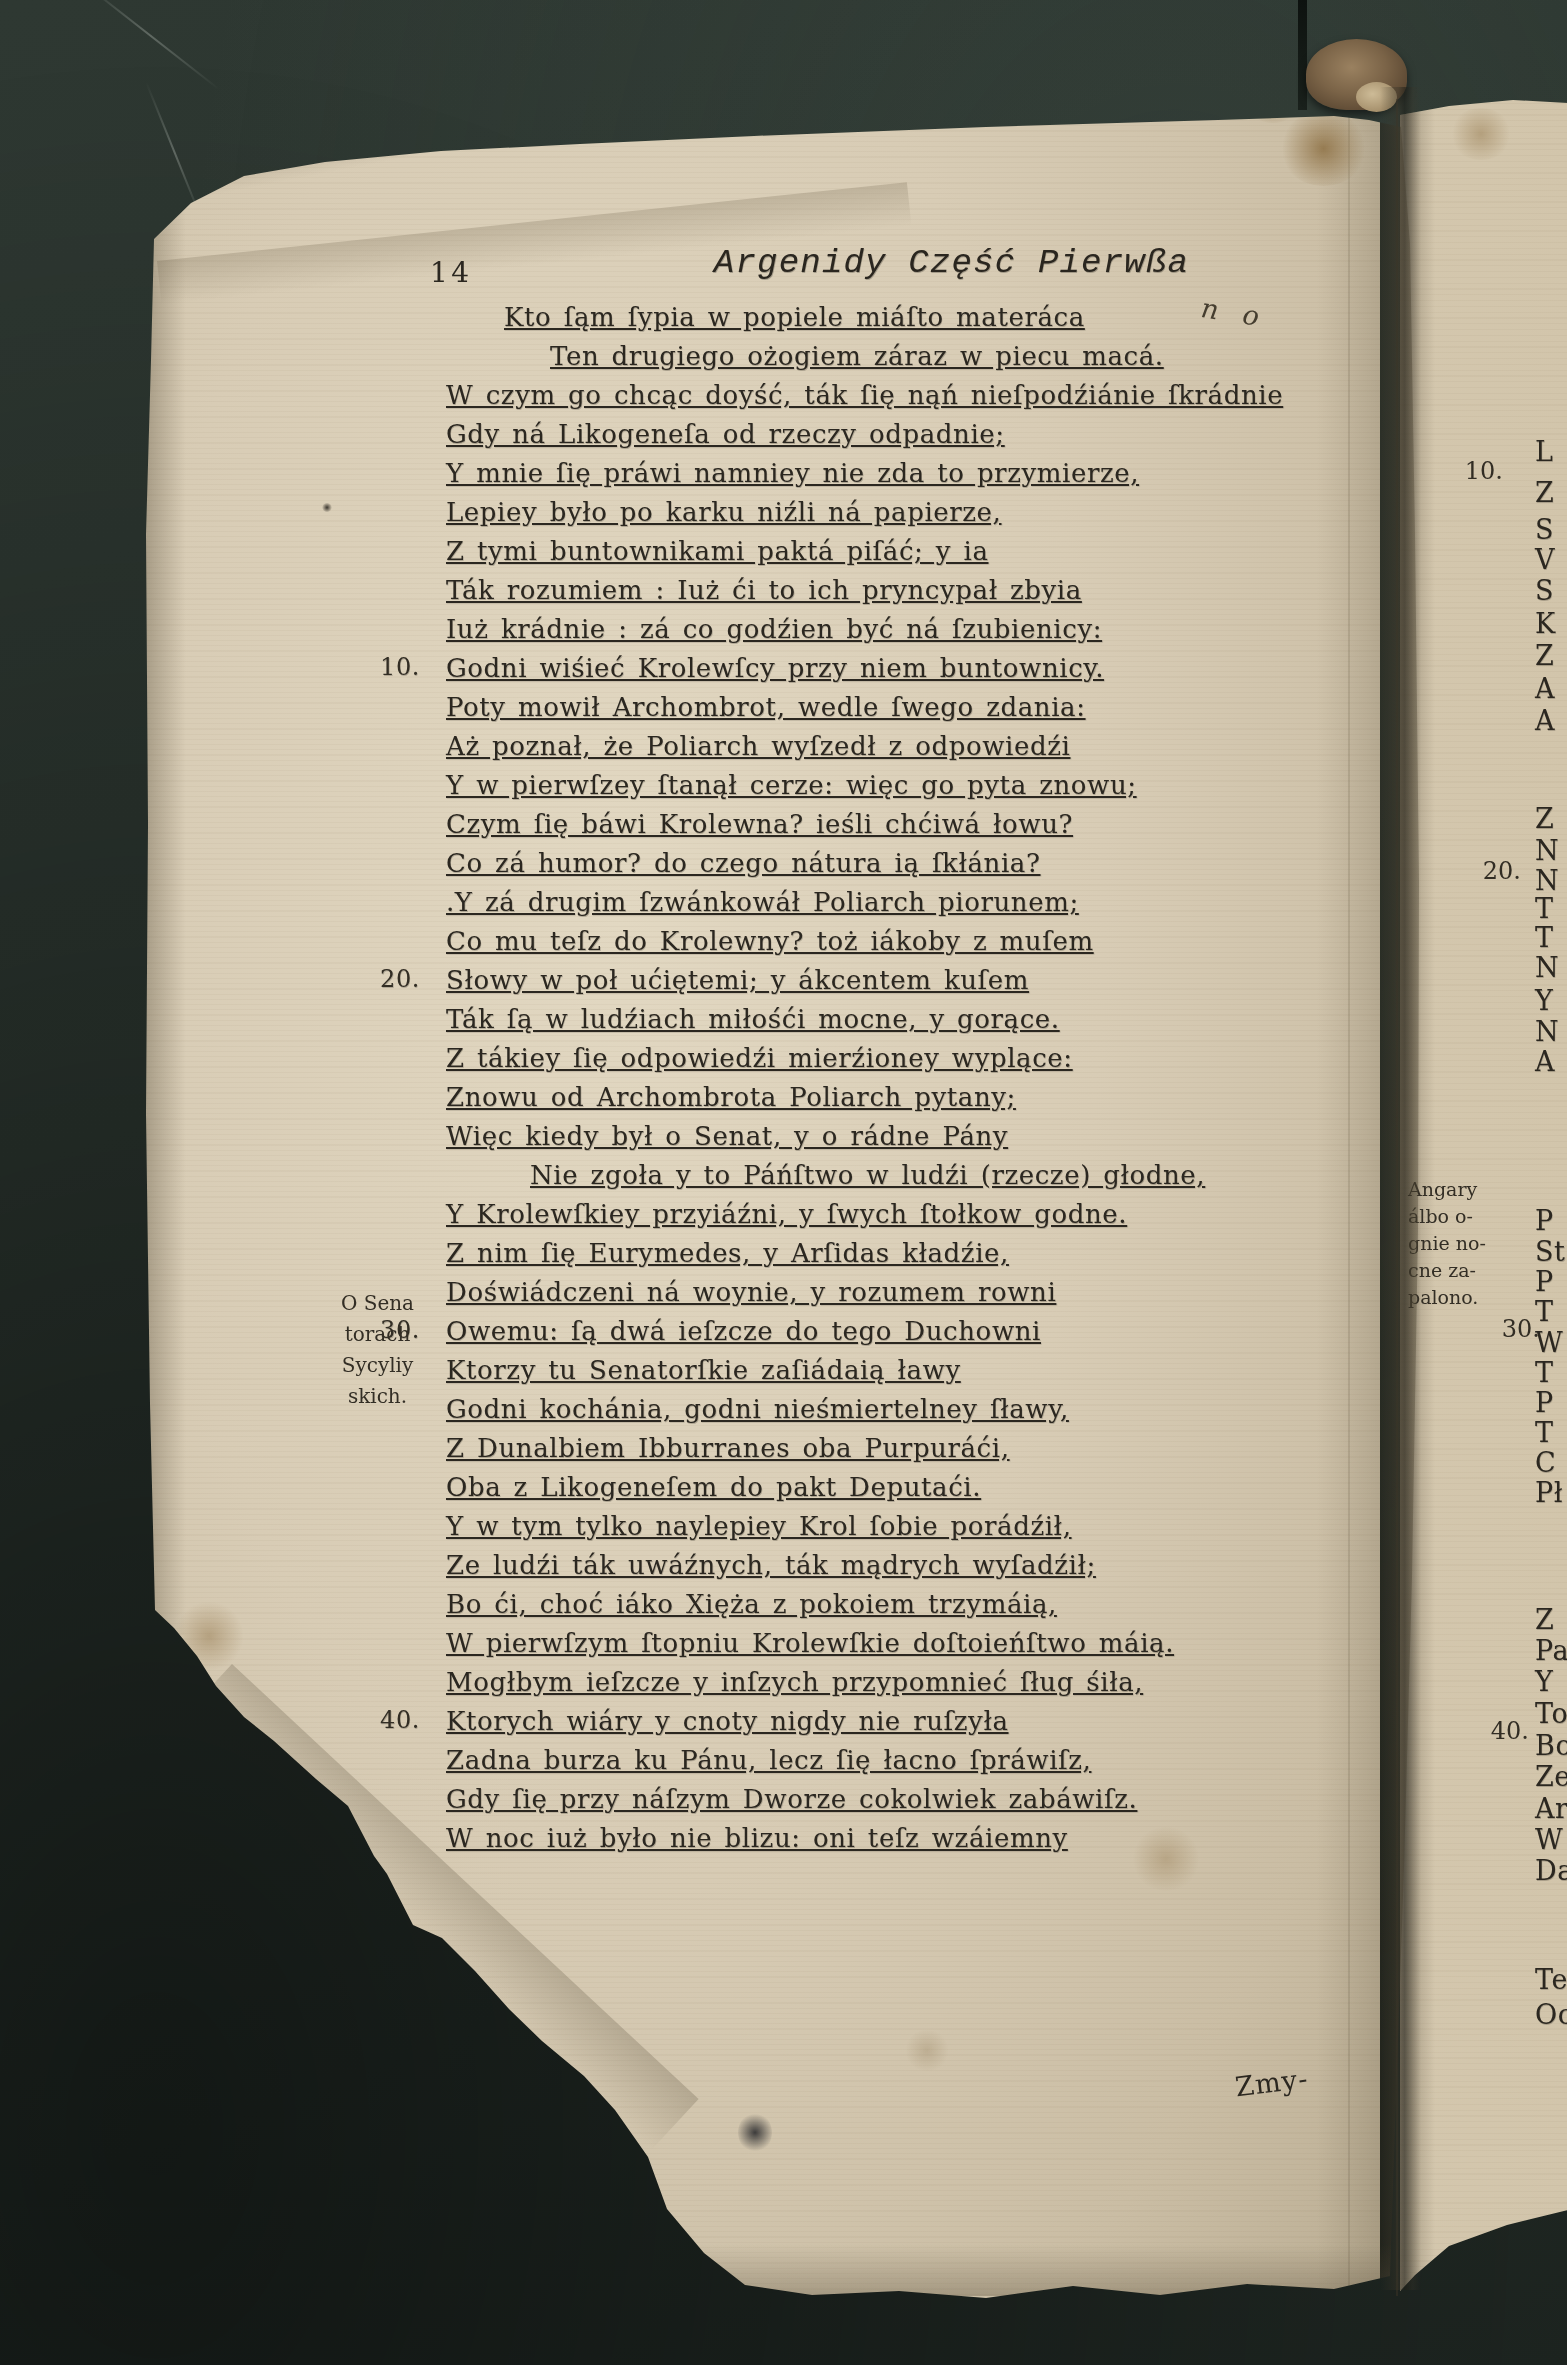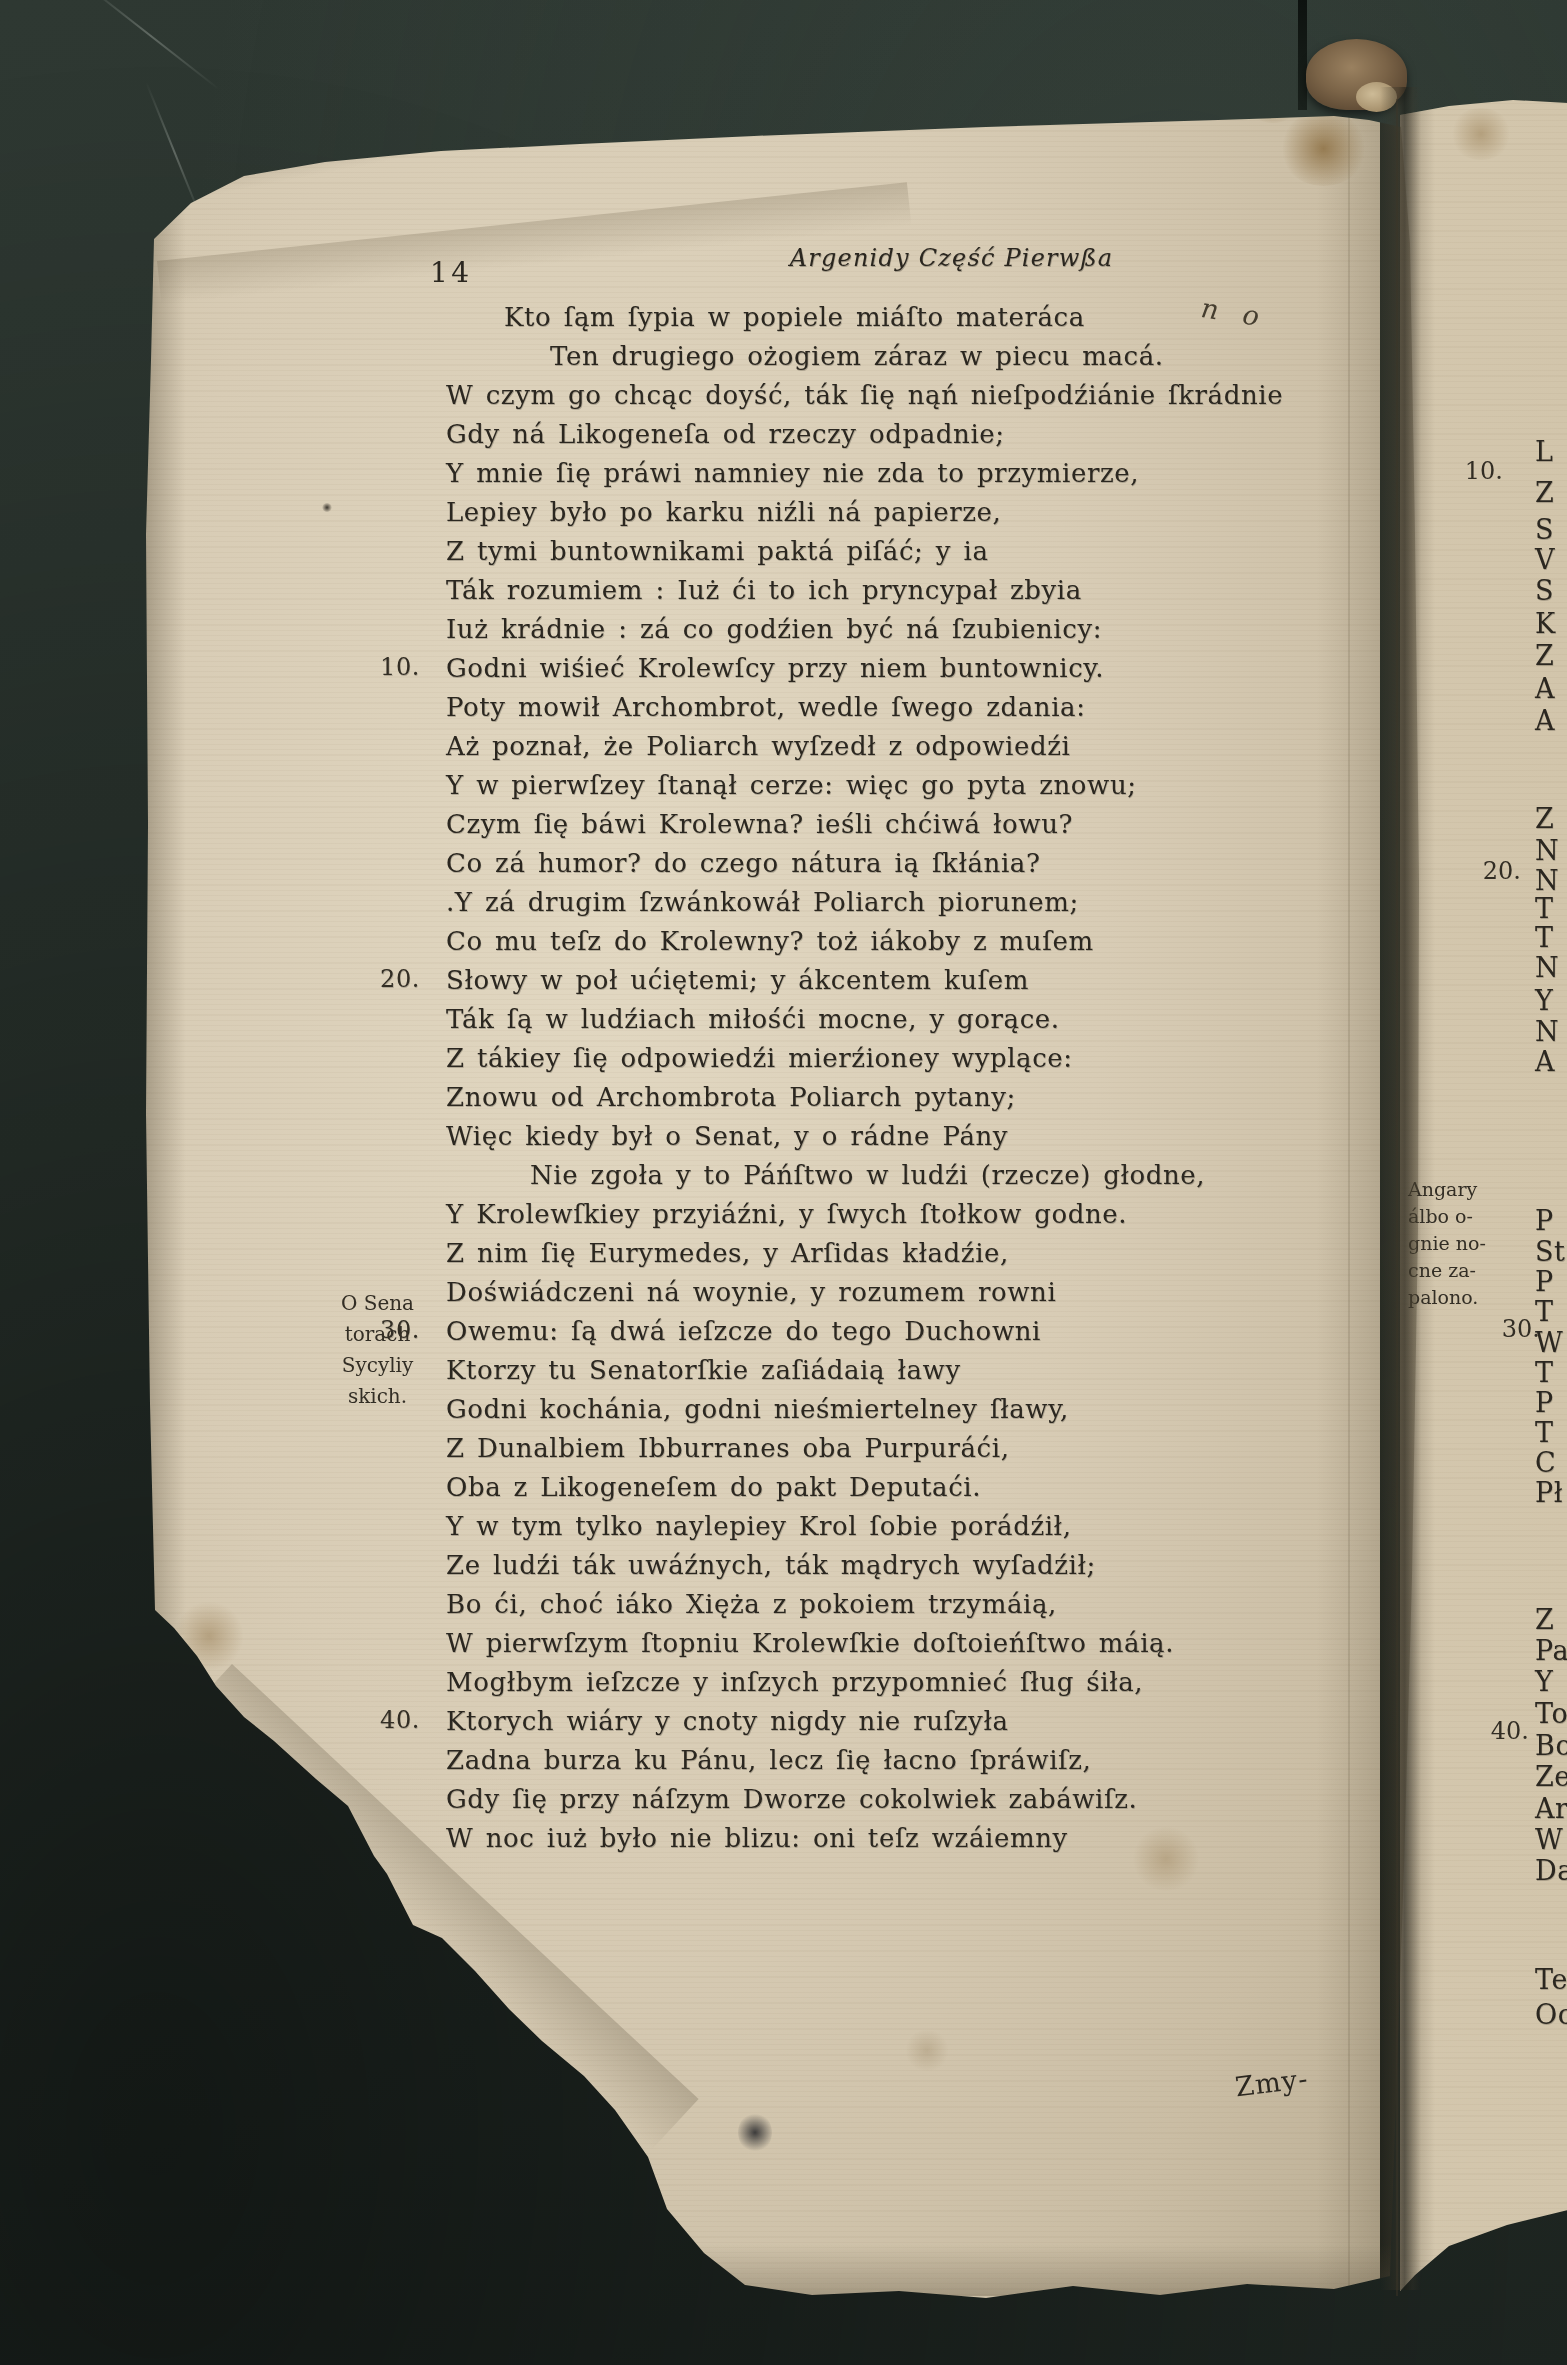--- a/index.html
+++ b/index.html
@@ -24,28 +24,28 @@
       repeating-linear-gradient(0deg, rgba(120,100,70,.05) 0 1.2px, transparent 1.2px 5.2px),
       radial-gradient(ellipse at 45% 38%, #e2d8c2 0%, #d8ccb5 45%, #cabda4 78%, #b9ac92 100%);
     filter:drop-shadow(0 0 17.4px rgba(0,0,0,.55));
     margin-top:12px;
   }
   .shade{position:absolute;pointer-events:none;}
   
   #verse-lines{position:absolute;left:446px;top:290px;width:986px;color:#2b2720;
     font-size:26px;letter-spacing:0.6px;word-spacing:3.5px;
     text-shadow:0.6px 0.6px 0 rgba(43,39,32,.25);}
-  .vline{position:relative;height:39px;white-space:nowrap;}
+  .vline{position:relative;height:39px;white-space:nowrap;text-decoration:underline;}
   .vline.ind1{padding-left:58px;}
   .vline.ind2{padding-left:104px;}
   .vline.ind3{padding-left:84px;}
   .lnum{position:absolute;left:-101px;width:75px;text-align:right;font-size:24px;color:#322d24;}
   #page-number{position:absolute;left:430px;top:244px;font-size:28px;letter-spacing:3.5px;color:#2b2720;}
   #running-title{position:absolute;left:615px;top:232px;width:673px;text-align:center;
-    font-style:italic;font-size:24px;letter-spacing:1.2px;color:#2a261f;text-shadow:0.6px 0.6px 0 rgba(43,39,32,.3);}
+    font-style:italic;font-size:34px;letter-spacing:1.2px;color:#2a261f;text-shadow:0.6px 0.6px 0 rgba(43,39,32,.3);font-family:Liberation Mono, monospace;}
   #handwritten-mark{position:absolute;left:1201px;top:285px;font-style:italic;font-size:27px;
     color:#453d2f;transform:rotate(9deg);letter-spacing:8px;}
   #margin-note-left{position:absolute;left:318px;top:1276px;width:119px;text-align:center;
     font-size:20px;line-height:31px;color:#332e25;}
   #catchword{position:absolute;left:1235px;top:2055px;font-size:27px;color:#2b2720;transform:rotate(-7deg);letter-spacing:1.2px;}
   
   .stain{position:absolute;border-radius:50%;}
   
   #gutter{position:absolute;left:1380px;top:87px;width:41px;height:2203px;
     background:linear-gradient(90deg,transparent,rgba(58,54,42,.45) 45%, rgba(30,30,24,.55) 60%, rgba(58,54,42,.3) 80%, transparent);}

